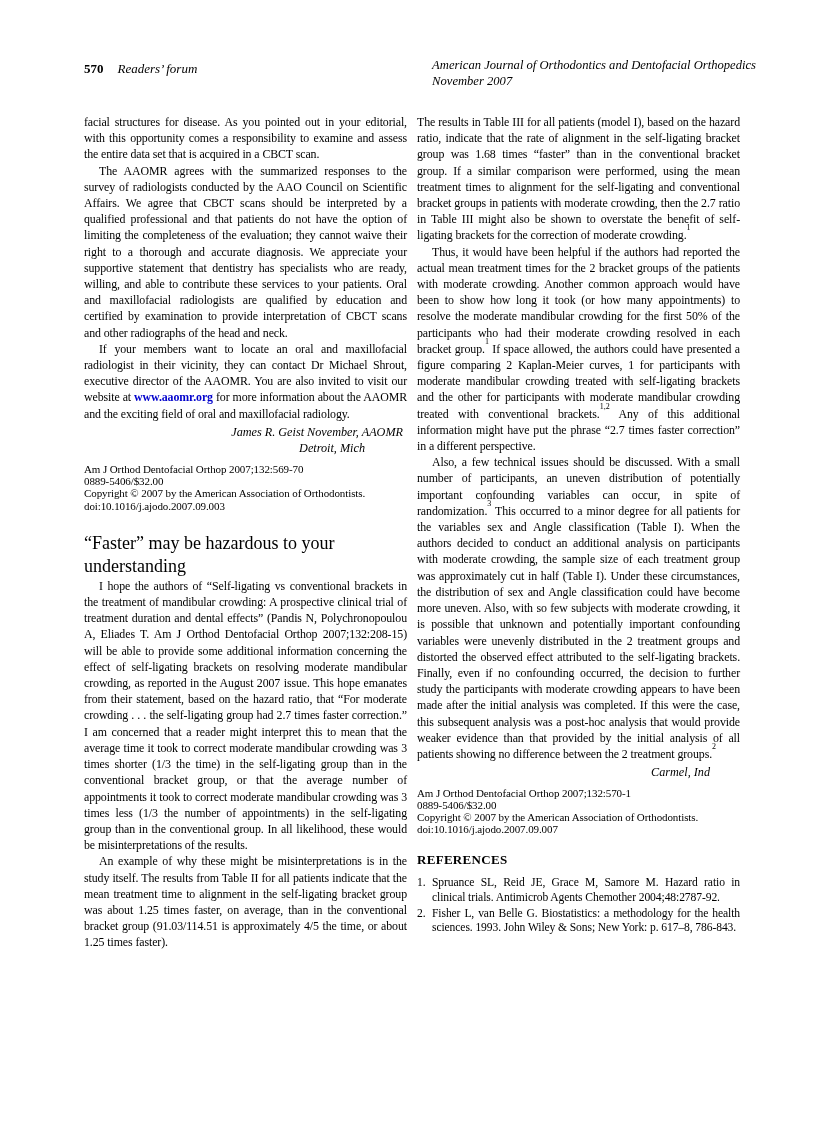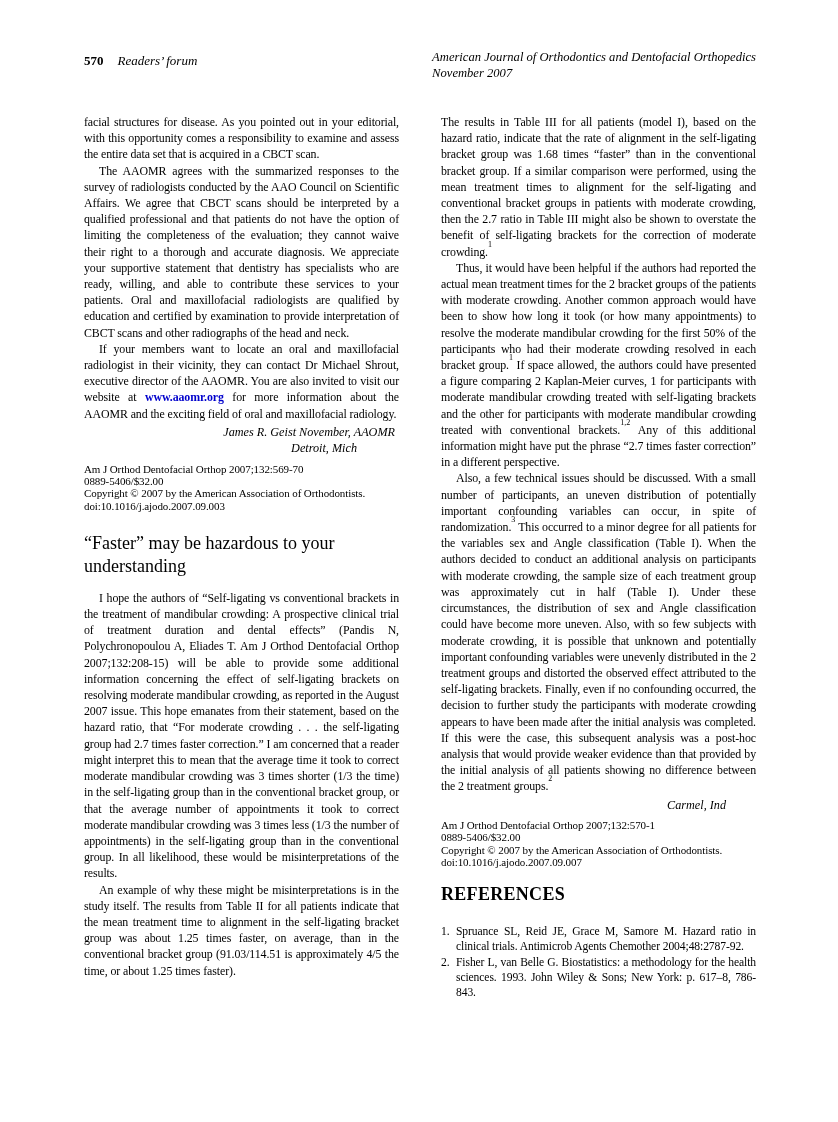--- a/index.html
+++ b/index.html
@@ -10,33 +10,33 @@
     color: #000000;
     font-family: "Liberation Serif", serif;
   }
   .page {
     position: relative;
     width: 838px; height: 1122px;
     background: #ffffff;
     overflow: hidden;
   }
   .header {
-    position: absolute; top: 50px; left: 84px; width: 672px;
+    position: absolute; top: 58px; left: 84px; width: 672px;
     display: flex; justify-content: space-between; align-items: flex-start;
   }
   .header-left { font-size: 13px; padding-top: 3px; }
   .pagenum { font-weight: bold; margin-right: 14px; }
   .section-title { font-style: italic; }
   .header-right {
     font-style: italic;
     font-size: 12.6px; line-height: 15.5px;
   }
   .columns {
     position: absolute; top: 114px; left: 84px; width: 672px;
-    display: flex; gap: 42px;
+    display: flex; gap: 10px;
   }
   .col { width: 323px; }
   p.body {
     margin: 0;
     font-size: 11.9px; line-height: 16.2px;
     text-align: justify;
     letter-spacing: -0.1px;
   }
   p.indent { text-indent: 15px; }
   .link { color: #0000cc; text-decoration: none; font-weight: bold; }
@@ -56,26 +56,26 @@
   .pr30 { padding-right: 30px; }
   .pr42 { padding-right: 42px; }
   .cite {
     margin-top: 6px;
     font-size: 11px; line-height: 12.3px;
     letter-spacing: -0.1px;
   }
   .title {
     font-size: 18px; line-height: 23px;
     font-weight: normal;
-    margin: 20px 0 12px 0;
+    margin: 20px 0 0 0;
   }
   .ref-heading {
-    font-size: 18px; font-weight: bold;
+    font-size: 13px; font-weight: bold;
     letter-spacing: 0.3px;
-    margin: 16px 0 20px 0;
+    margin: 16px 0 8px 0;
   }
   .ref {
     display: flex;
     font-size: 11.6px; line-height: 14.9px;
     letter-spacing: -0.1px;
     margin-bottom: 1px;
   }
   .ref-num { flex: 0 0 15px; }
   .ref-text { flex: 1; text-align: justify; }
 </style>

